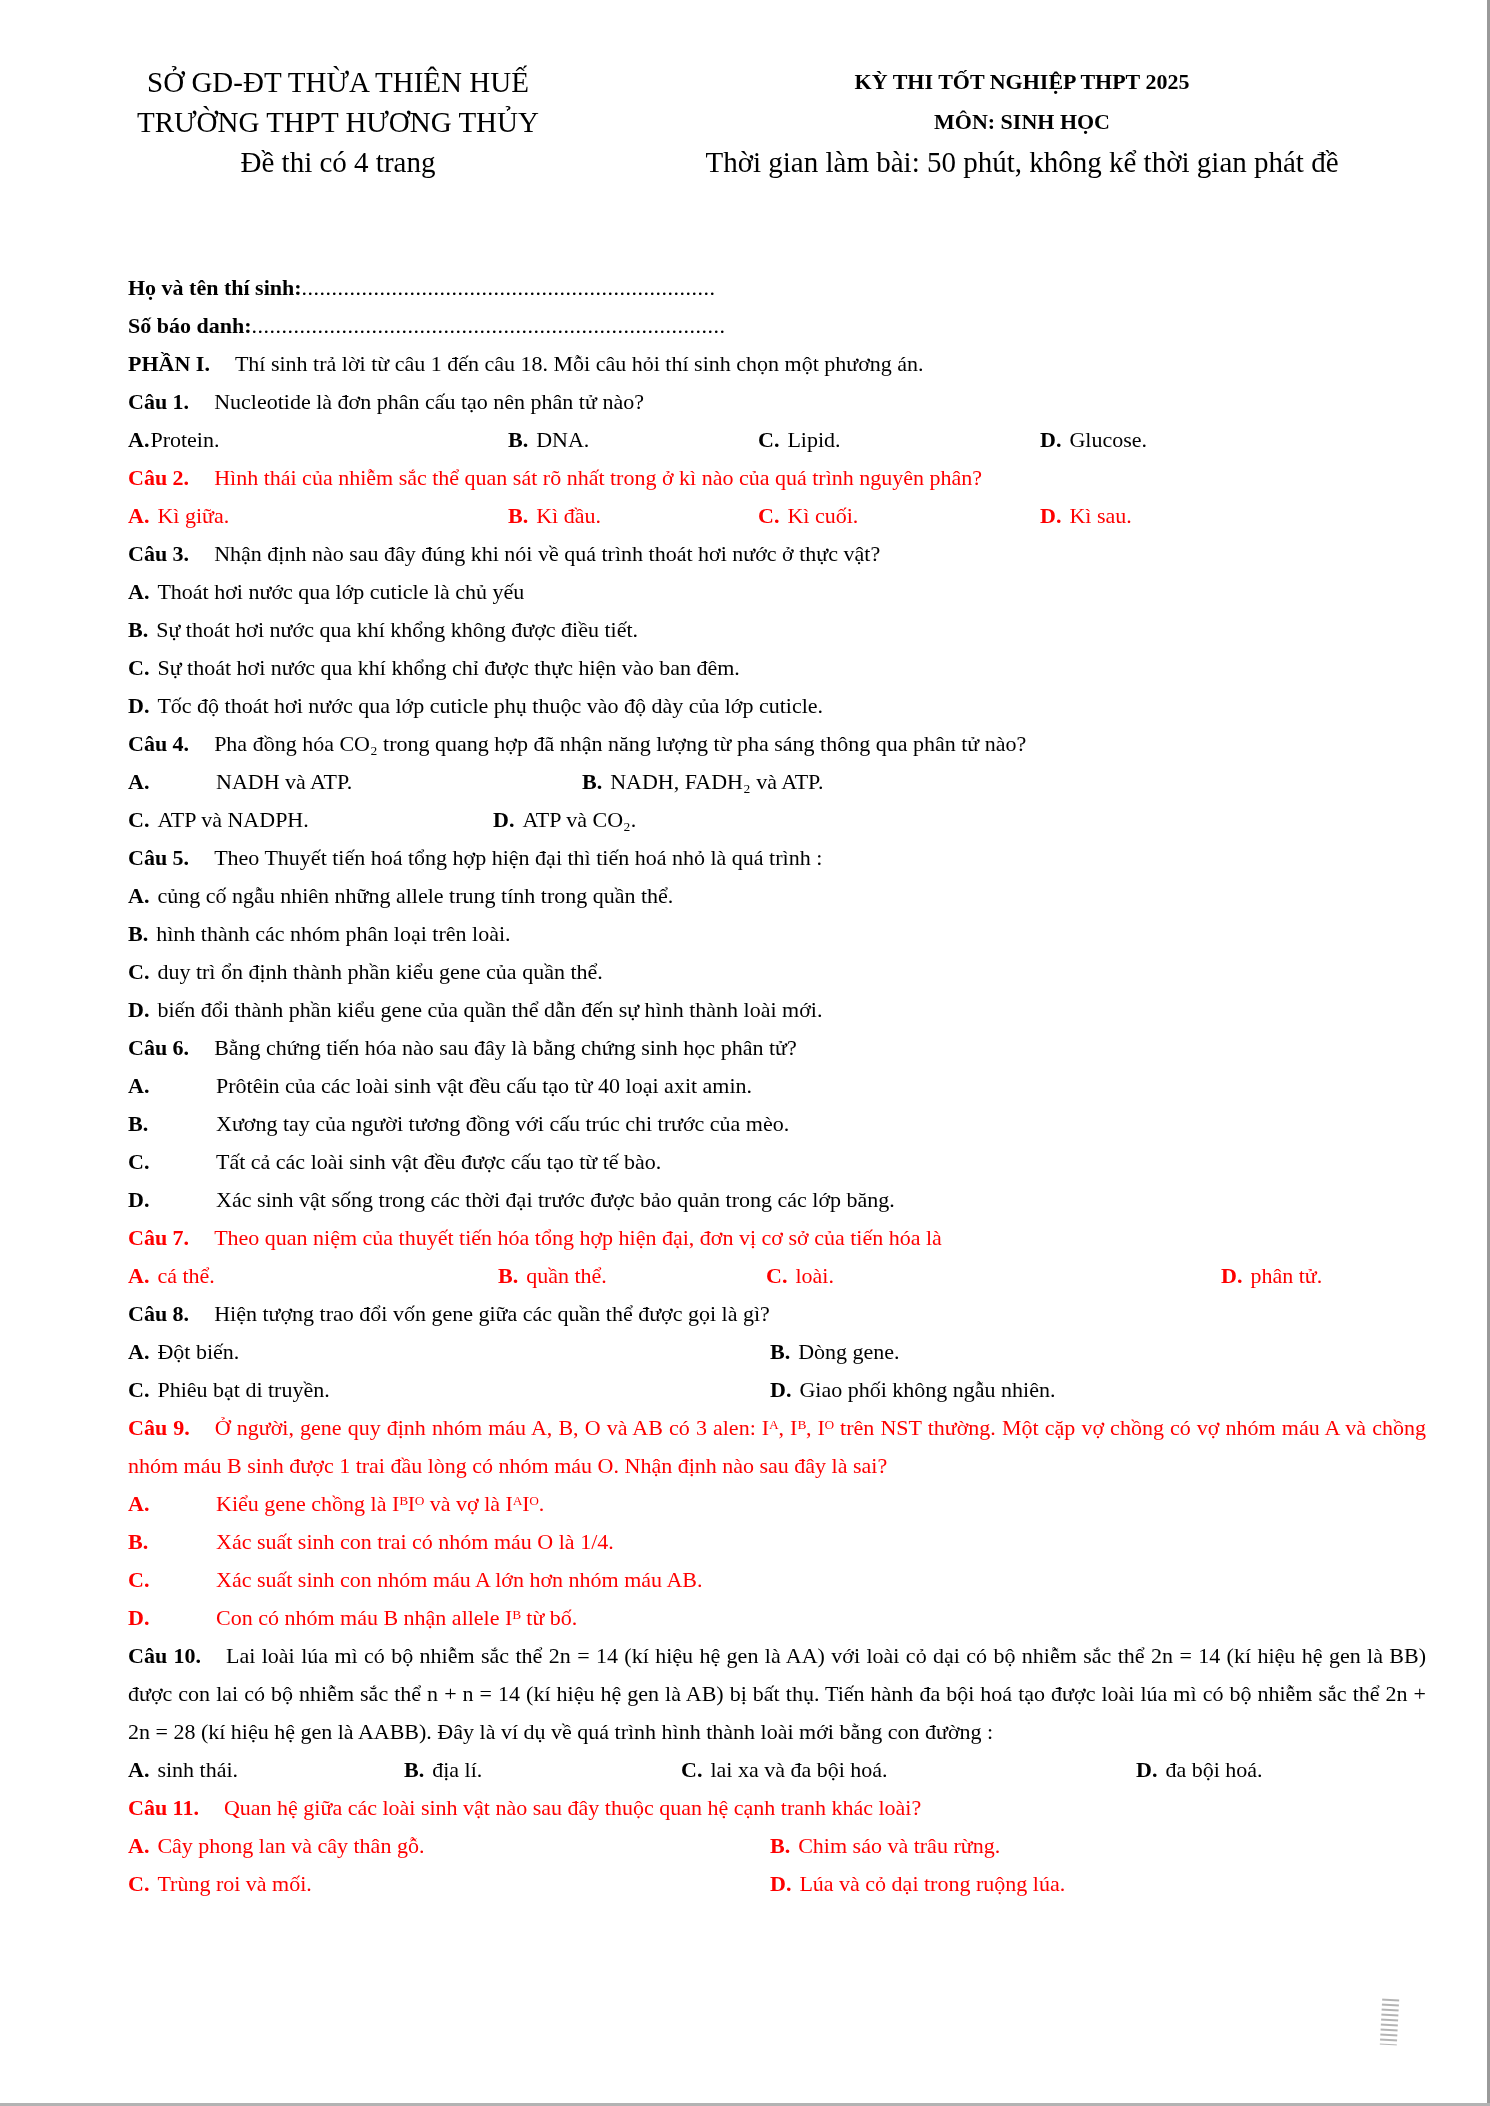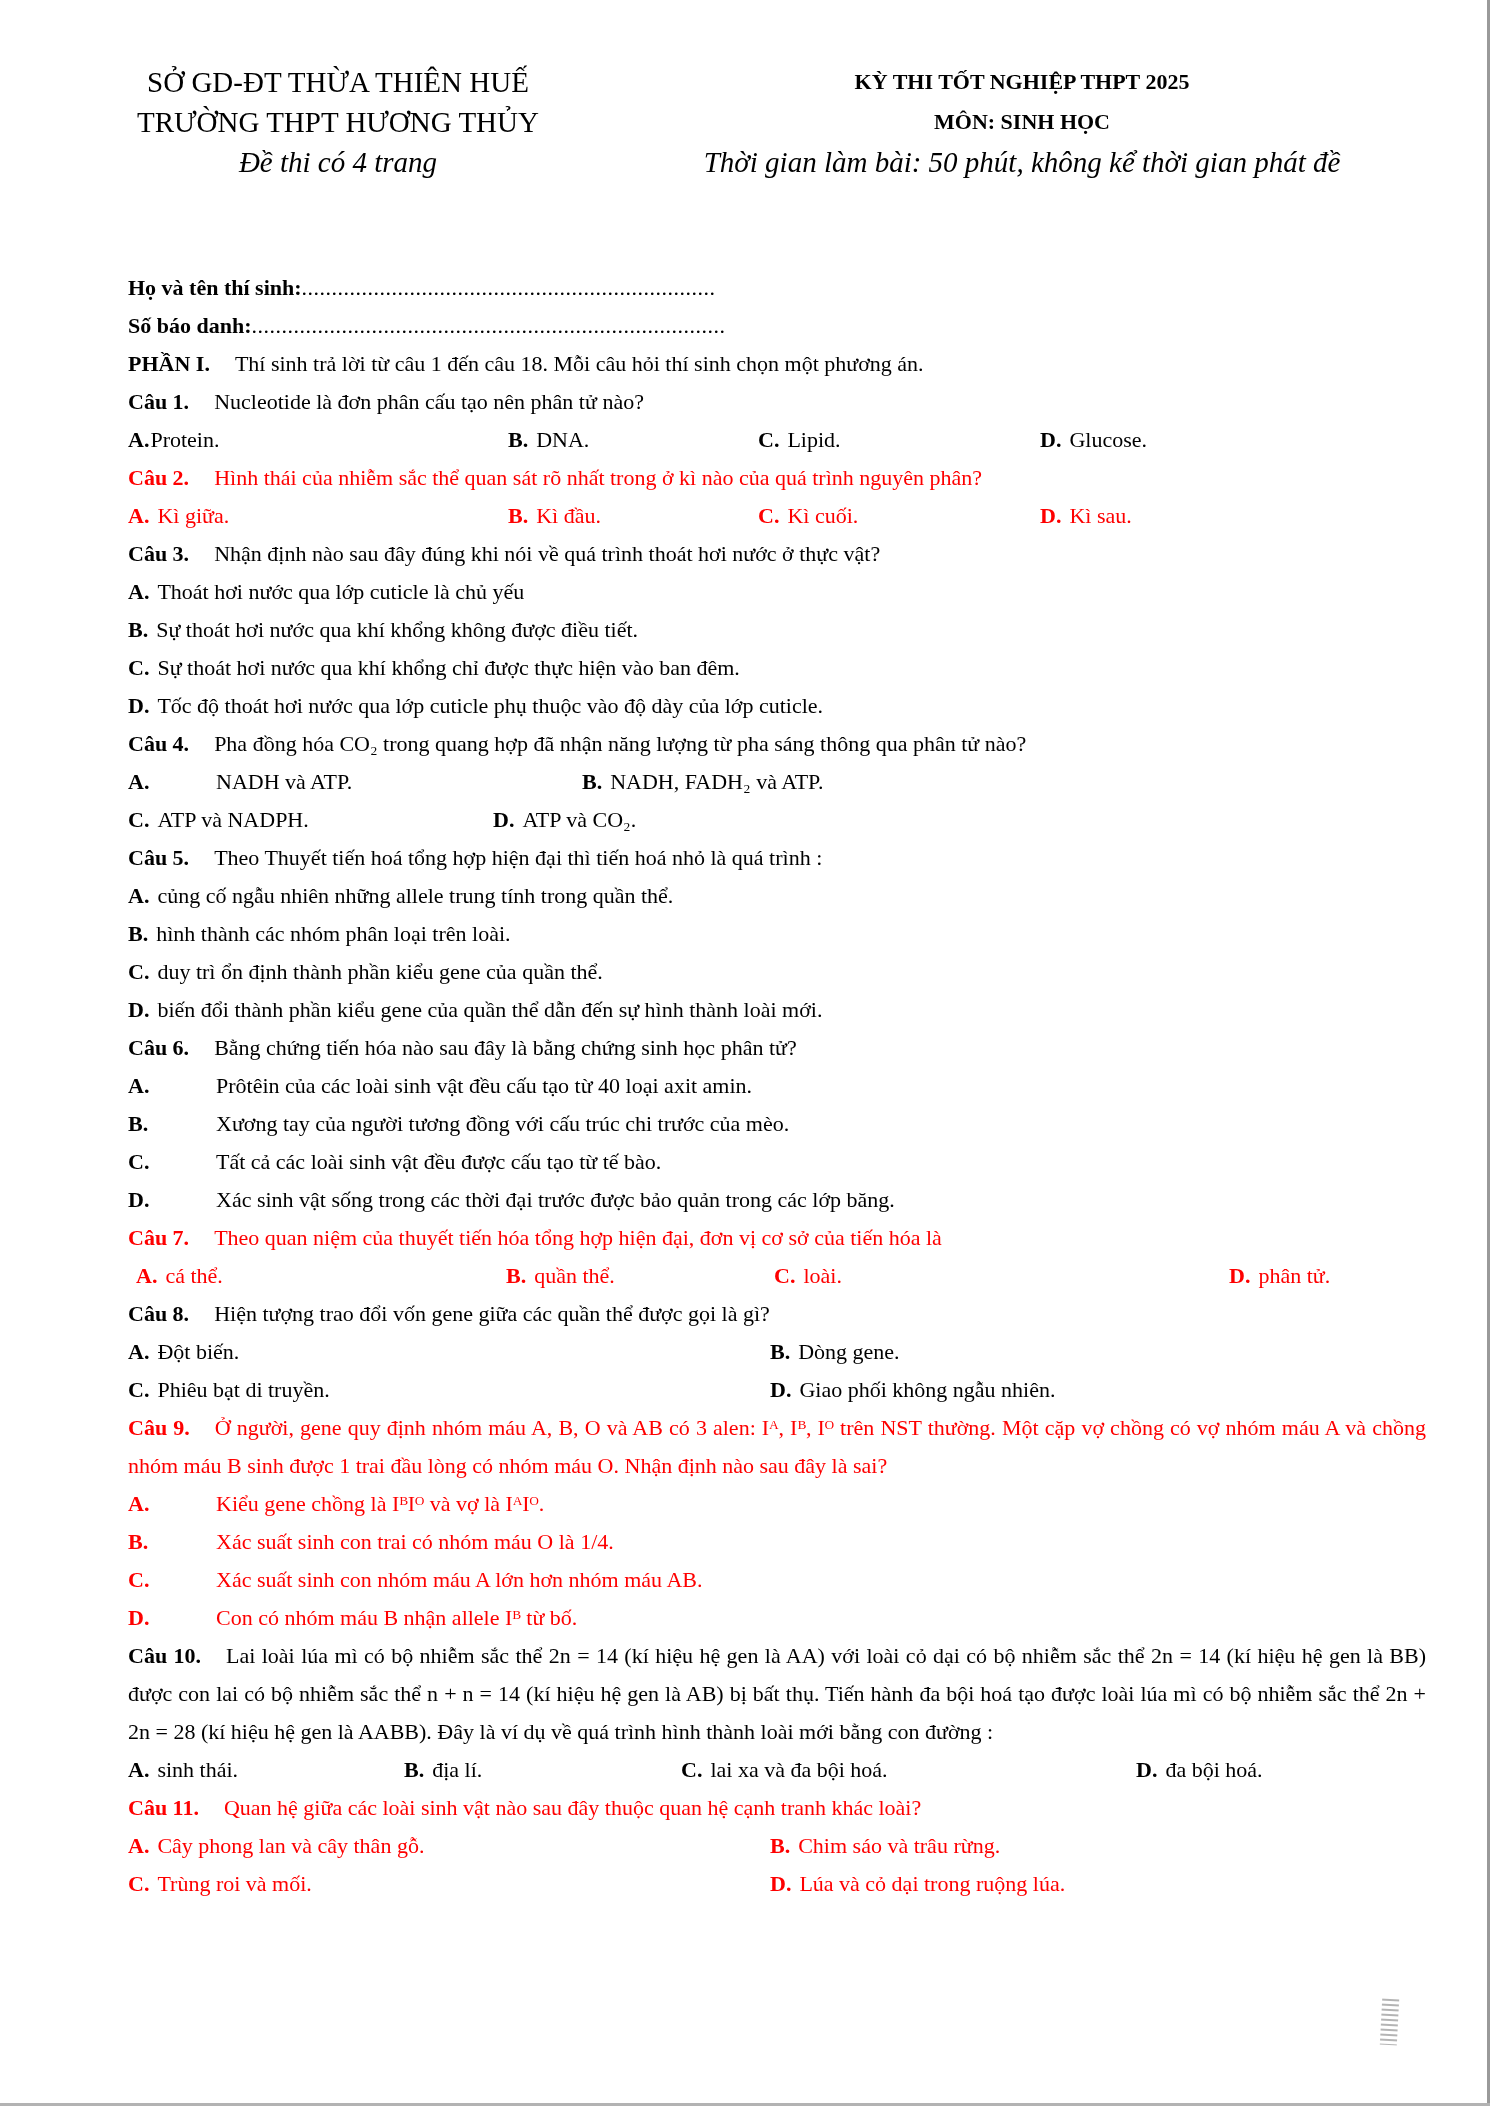--- a/index.html
+++ b/index.html
@@ -3,21 +3,21 @@
 <meta charset="utf-8">
 <style>
   html,body{margin:0;padding:0;background:#e8e8e8;}
   .page{position:relative;width:1490px;height:2106px;background:#ffffff;overflow:hidden;
         font-family:"Liberation Serif","DejaVu Serif","DejaVu Sans",serif;color:#000;}
   .edge-r{position:absolute;top:0;right:0;width:3px;height:100%;background:#9a9a9a;}
   .edge-b{position:absolute;left:0;bottom:0;width:100%;height:3px;background:#b3b3b3;}
   
   .hl{position:absolute;top:62px;left:108px;width:460px;text-align:center;font-size:29px;line-height:40px;}
   .hr{position:absolute;top:62px;left:648px;width:748px;text-align:center;font-size:29px;line-height:40px;}
-  .i{font-style:italic;}
+  .i{}
   .hr .t{font-size:22px;font-weight:bold;}
   
   .content{position:absolute;top:269px;left:128px;right:64px;font-size:22px;line-height:38px;}
   .q{text-align:justify;}
   .ql{font-weight:bold;margin-right:25px;}
   .red{color:#fe0000;}
   .row{display:grid;}
   .opt b{font-weight:bold;margin-right:8px;}
   .nogap b{margin-right:1px;}
   .tab b{display:inline-block;width:88px;margin-right:0;}
@@ -100,21 +100,21 @@
     <div class="q">
       <div><b class="ql">Câu 6.</b><span>Bằng chứng tiến hóa nào sau đây là bằng chứng sinh học phân tử?</span></div>
       <div class="opt tab"><b>A.</b><span>Prôtêin của các loài sinh vật đều cấu tạo từ 40 loại axit amin.</span></div>
       <div class="opt tab"><b>B.</b><span>Xương tay của người tương đồng với cấu trúc chi trước của mèo.</span></div>
       <div class="opt tab"><b>C.</b><span>Tất cả các loài sinh vật đều được cấu tạo từ tế bào.</span></div>
       <div class="opt tab"><b>D.</b><span>Xác sinh vật sống trong các thời đại trước được bảo quản trong các lớp băng.</span></div>
     </div>
 
     <div class="q red">
       <div><b class="ql">Câu 7.</b><span>Theo quan niệm của thuyết tiến hóa tổng hợp hiện đại, đơn vị cơ sở của tiến hóa là</span></div>
-      <div class="row" style="grid-template-columns:370px 268px 455px auto;margin-left:8px;">
+      <div class="row" style="grid-template-columns:370px 268px 455px auto;">
         <span class="opt"><b>A.</b><span>cá thể.</span></span>
         <span class="opt"><b>B.</b><span>quần thể.</span></span>
         <span class="opt"><b>C.</b><span>loài.</span></span>
         <span class="opt"><b>D.</b><span>phân tử.</span></span>
       </div>
     </div>
 
     <div class="q">
       <div><b class="ql">Câu 8.</b><span>Hiện tượng trao đổi vốn gene giữa các quần thể được gọi là gì?</span></div>
       <div class="row" style="grid-template-columns:642px auto;">

